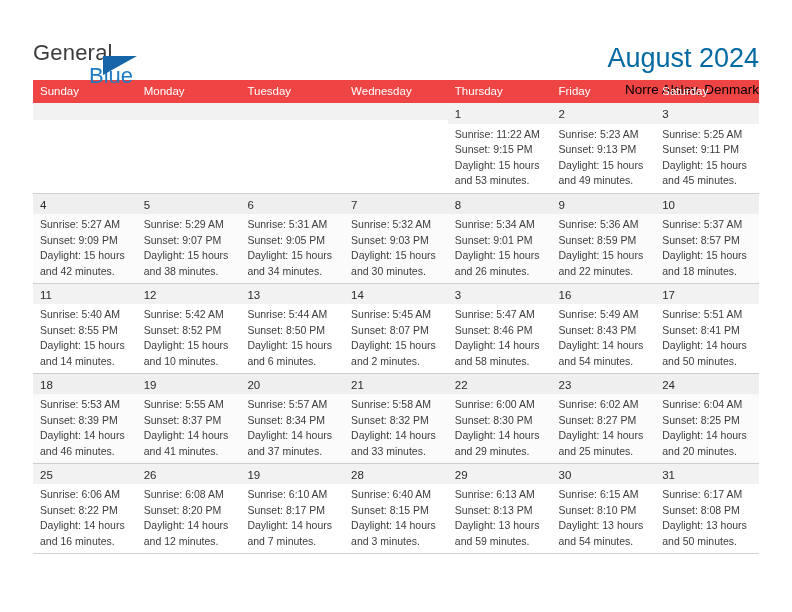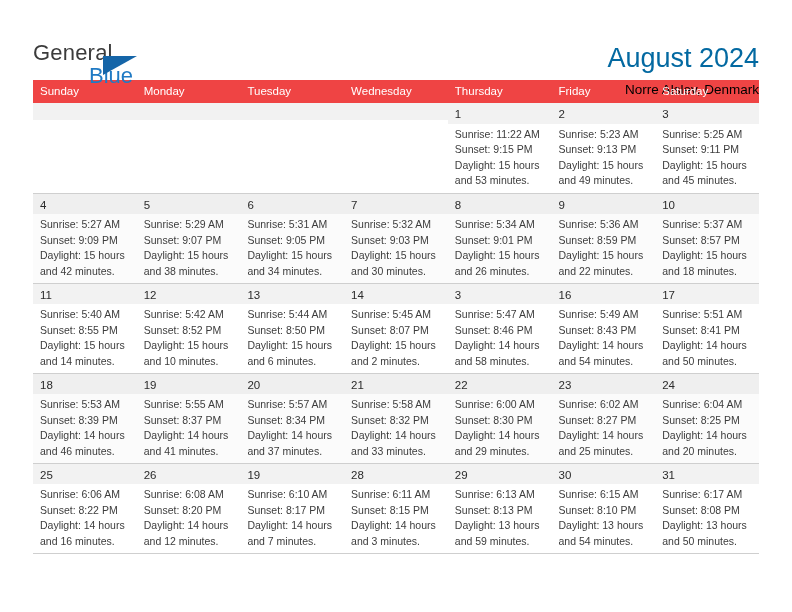--- a/index.html
+++ b/index.html
@@ -480,21 +480,21 @@
                 <div>Sunset: 8:17 PM</div>
                 <div>Daylight: 14 hours</div>
                 <div>and 7 minutes.</div>
               </div>
             </div>
           </td>
           <td>
             <div class="cell-inner">
               <span class="daynum">28</span>
               <div class="info">
-                <div>Sunrise: 6:11 AM</div>
+                <div>Sunrise: 6:40 AM</div>
                 <div>Sunset: 8:15 PM</div>
                 <div>Daylight: 14 hours</div>
                 <div>and 3 minutes.</div>
               </div>
             </div>
           </td>
           <td>
             <div class="cell-inner">
               <span class="daynum">29</span>
               <div class="info">

